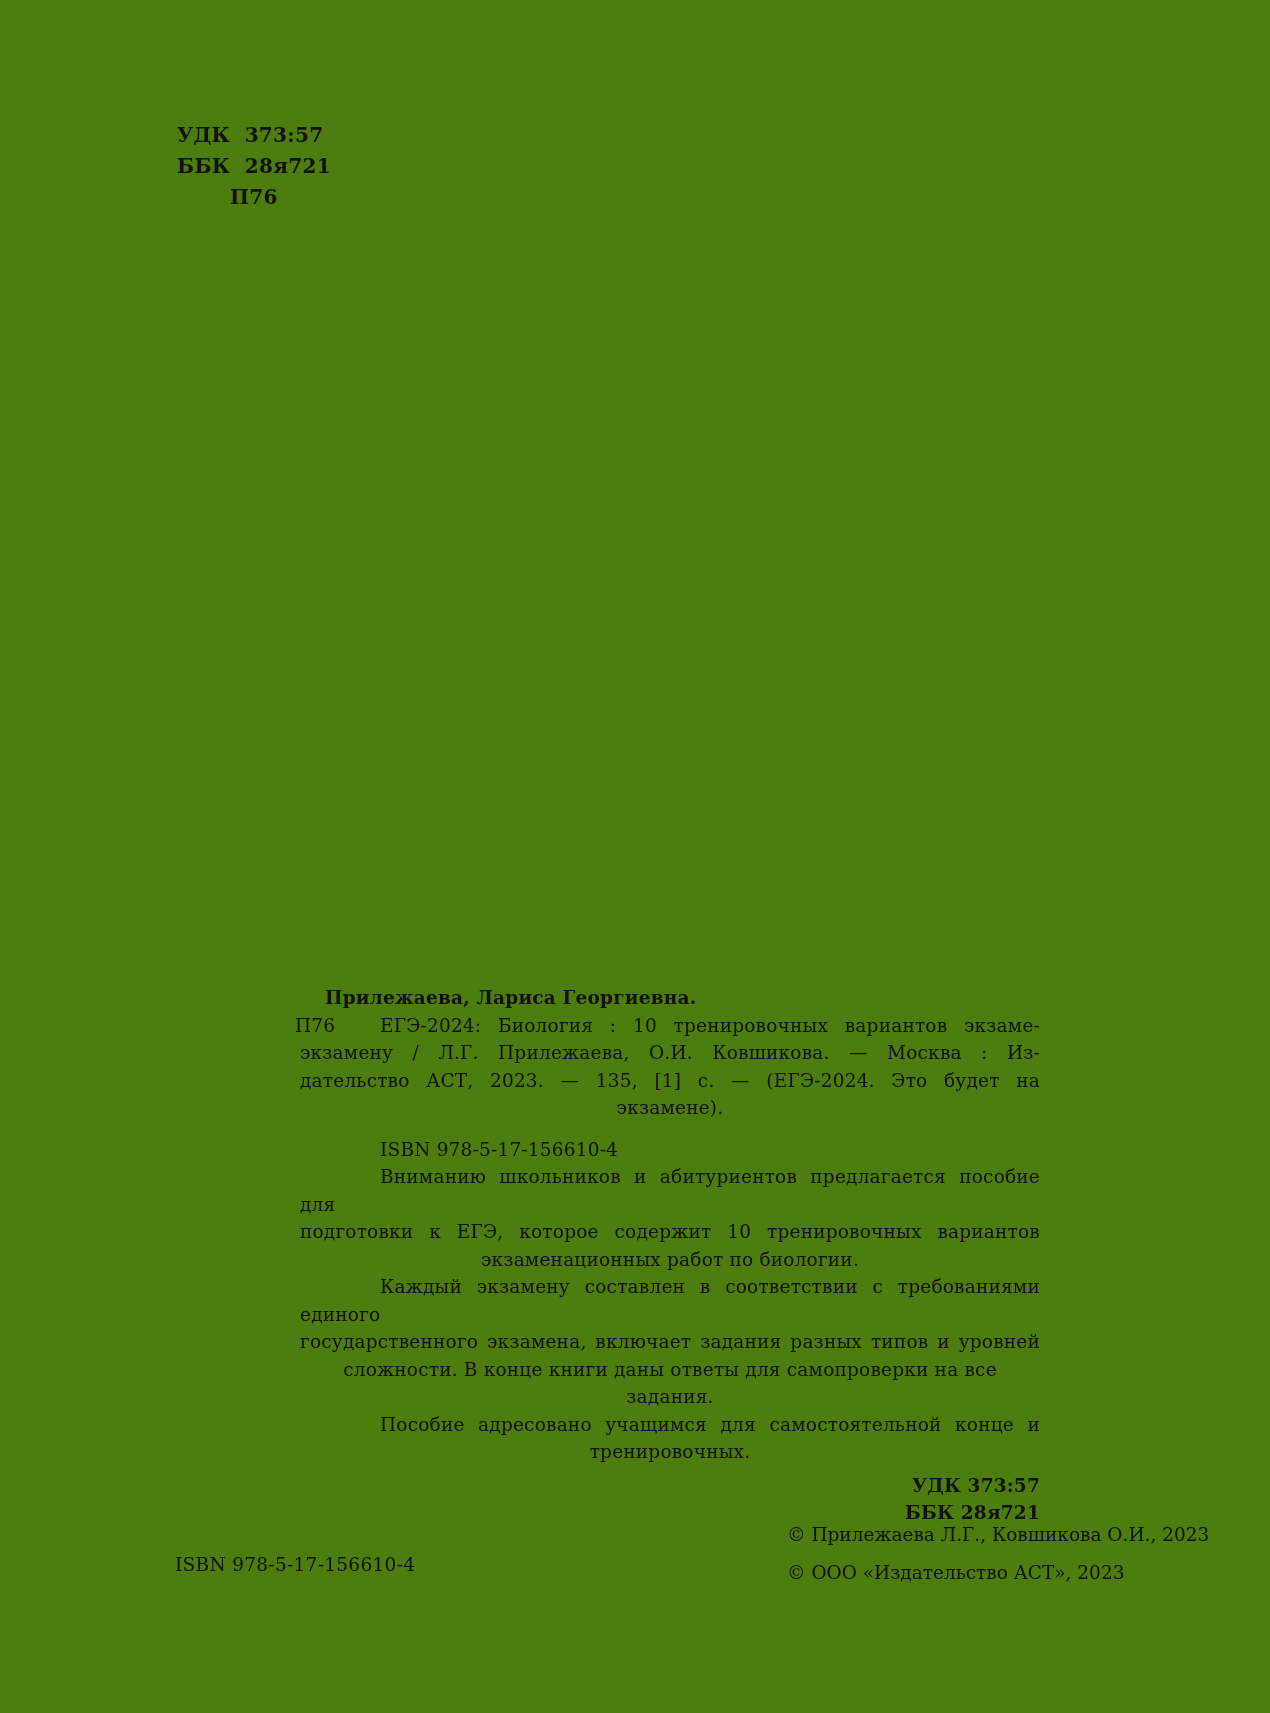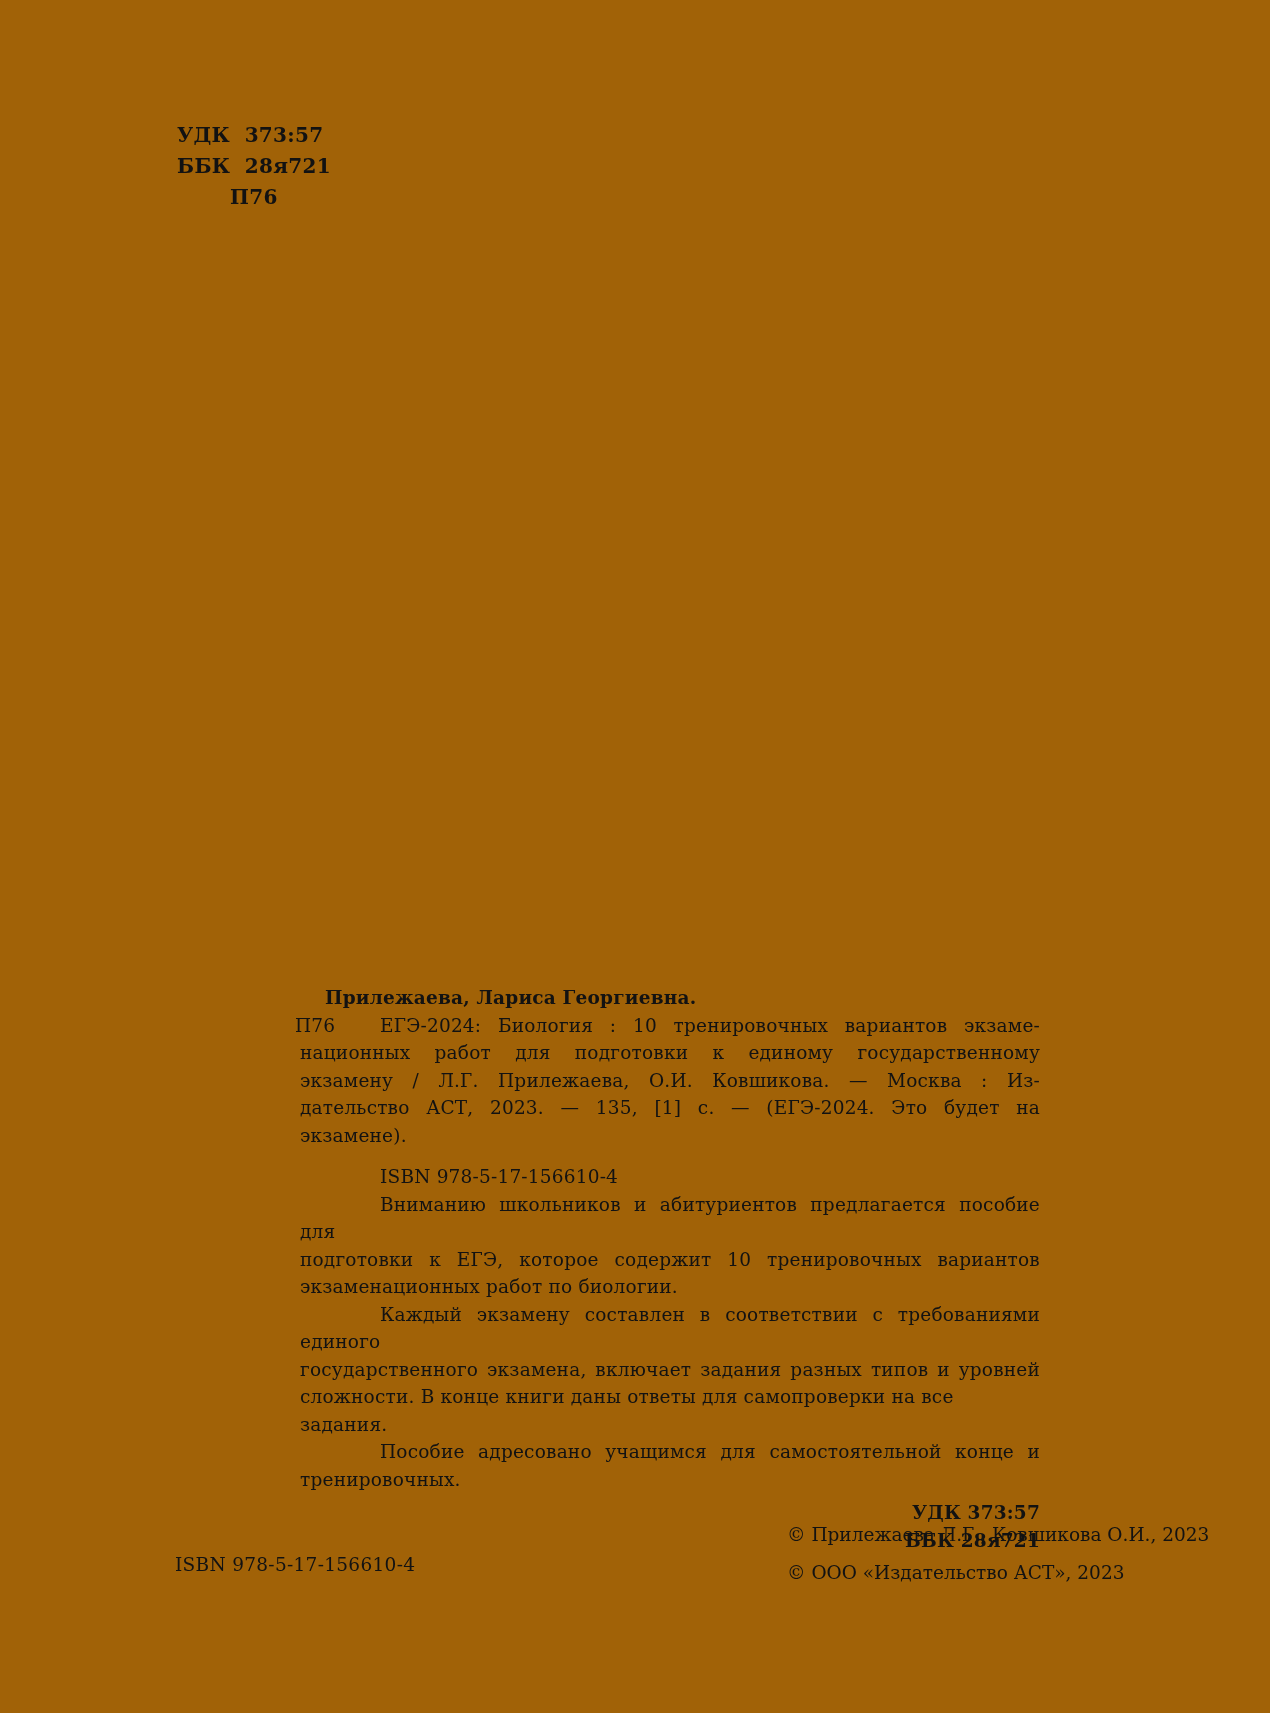--- a/index.html
+++ b/index.html
@@ -4,21 +4,21 @@
 <style>
   html, body {
     margin: 0;
     padding: 0;
     background: #ffffff;
   }
   .page {
     position: relative;
     width: 1270px;
     height: 1713px;
-    background: #a16207;
+    background: #4d7c0f;
     color: #121212;
     font-family: "DejaVu Serif", serif;
     font-size: 18.5px;
     overflow: hidden;
   }
 
   
   .top-codes {
     position: absolute;
     left: 177px;
@@ -50,21 +50,21 @@
     position: absolute;
     left: -5px;
     top: 0;
     white-space: pre;
   }
   .jline {
     text-align: justify;
     text-align-last: justify;
     text-justify: inter-word;
   }
-  .lline { text-align: left; }
+  .lline { text-align: center; }
   .indent { text-indent: 80px; }
 
   .isbn-mid {
     margin-top: 14px;
     padding-left: 80px;
   }
 
   .annotation { }
 
   .codes-right {
@@ -99,21 +99,20 @@
     <div class="code-line indented">П76</div>
   </div>
 
   <div class="entry">
 
     <div class="author">Прилежаева, Лариса Георгиевна.</div>
 
     <div class="biblio">
       <span class="hang-code">П76</span>
       <div class="jline indent">ЕГЭ-2024: Биология : 10 тренировочных вариантов экзаме-</div>
-      <div class="jline">национных работ для подготовки к единому государственному</div>
       <div class="jline">экзамену / Л.Г. Прилежаева, О.И. Ковшикова. — Москва : Из-</div>
       <div class="jline">дательство АСТ, 2023. — 135, [1] с. — (ЕГЭ-2024. Это будет на</div>
       <div class="lline">экзамене).</div>
     </div>
 
     <div class="isbn-mid">ISBN 978-5-17-156610-4</div>
 
     <div class="annotation">
       <div>
         <div class="jline indent">Вниманию школьников и абитуриентов предлагается пособие для</div>

